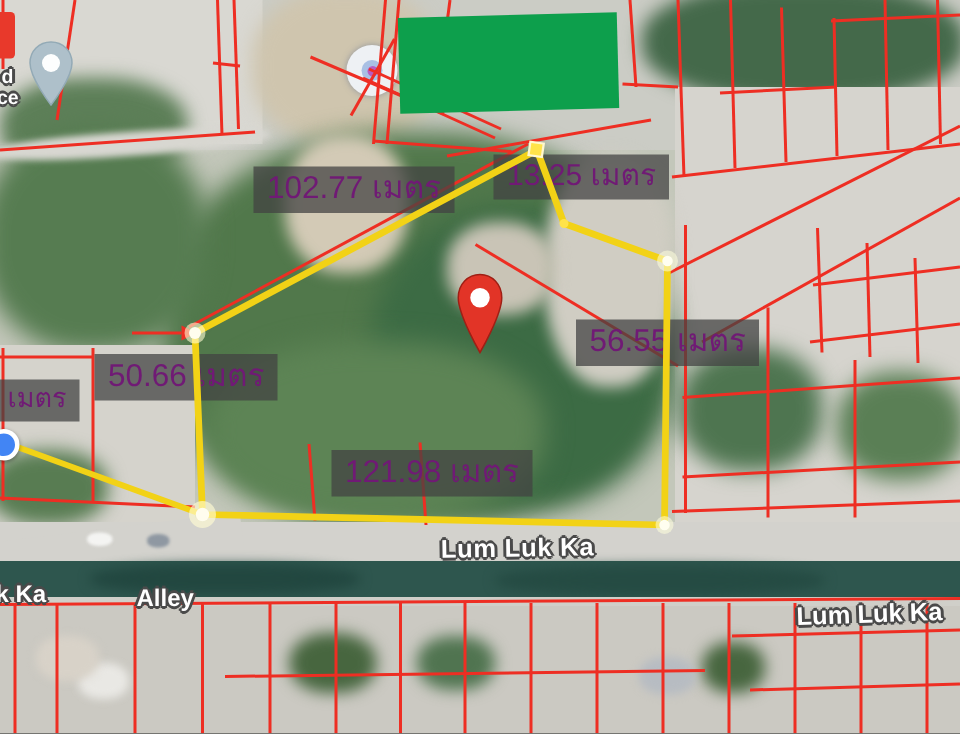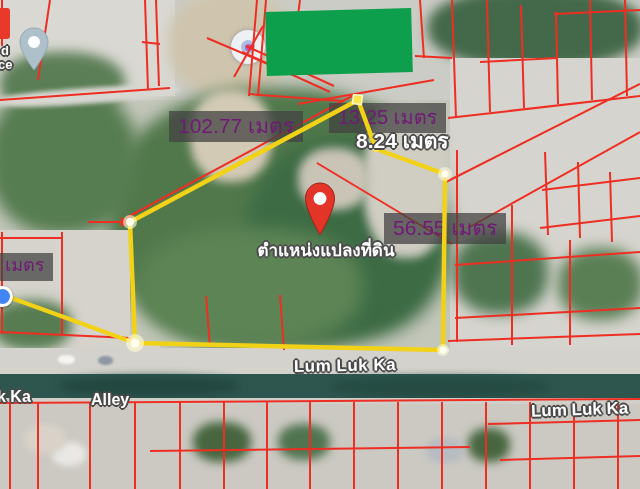--- a/index.html
+++ b/index.html
@@ -148,39 +148,39 @@
         <line x1="500" y1="460" x2="640" y2="456"></line>
     </g>
     <polygon points="121,217 131,222 121,227" fill="#ee2e23"></polygon>
   </svg>
 
   <div class="greenrect"></div>
 
   <div class="mbox" style="left:169px;top:111px;">102.77 เมตร</div>
   <div class="mbox" style="left:329px;top:103px;font-size:20px;">13.25 เมตร</div>
   <div class="mbox" style="left:384px;top:213px;">56.55 เมตร</div>
+  <div class="mbox" style="left:63px;top:236px;">50.66 เมตร</div>
   <div class="mbox" style="left:-4px;top:253px;font-size:18px;">เมตร</div>
+  <div class="mbox" style="left:221px;top:300px;">121.98 เมตร</div>
 
   <svg class="layer" width="640" height="489" viewBox="0 0 640 489">
     <polygon points="358,100 376,149 445,174 443,350 135,343 130,222" fill="none" stroke="#f2d216" stroke-width="4.5" stroke-linejoin="round"></polygon>
     <line x1="135" y1="343" x2="6" y2="296" stroke="#f2d216" stroke-width="4"></line>
     <circle cx="445" cy="174" r="7" fill="rgba(255,255,220,0.55)"></circle>
     <circle cx="445" cy="174" r="3.5" fill="#fffef0"></circle>
     <circle cx="443" cy="350" r="6" fill="rgba(255,255,220,0.55)"></circle>
     <circle cx="443" cy="350" r="3.5" fill="#fffef0"></circle>
     <circle cx="135" cy="343" r="9" fill="rgba(255,252,210,0.65)"></circle>
     <circle cx="135" cy="343" r="4.5" fill="#fffdee"></circle>
     <circle cx="130" cy="222" r="7" fill="rgba(255,252,210,0.6)"></circle>
     <circle cx="130" cy="222" r="4" fill="#fffdee"></circle>
     <rect x="353" y="95" width="9" height="9" fill="#ffe34a" stroke="#fff8cf" stroke-width="1.5" transform="rotate(8 357 99)"></rect>
     <circle cx="376" cy="149" r="3" fill="#ffe34a"></circle>
   </svg>
 
-  <div class="outl" style="left:356px;top:124px;font-size:21px;">8.24 เมตร</div>
-  <div class="outl" style="left:326px;top:236px;font-size:17px;transform:translateX(-50%);">ตำแหน่งแปลงที่ดิน</div>
   <div class="outl" style="left:345px;top:356px;font-size:17px;transform:translateX(-50%) rotate(-1deg);letter-spacing:.5px;">Lum Luk Ka</div>
   <div class="outl" style="left:-3px;top:388px;font-size:16px;">k Ka</div>
   <div class="outl" style="left:91px;top:391px;font-size:16px;text-align:right;">Alley</div>
   <div class="outl" style="left:531px;top:400px;font-size:17px;transform:rotate(-2deg);">Lum Luk Ka</div>
   <div class="outl" style="left:1px;top:43px;font-size:13px;">d</div>
   <div class="outl" style="left:-2px;top:57px;font-size:13px;">ce</div>
 
   <div class="red-badge"></div>
 
   <svg class="abs" style="left:18px;top:27px;" width="32" height="44" viewBox="0 0 32 44">

